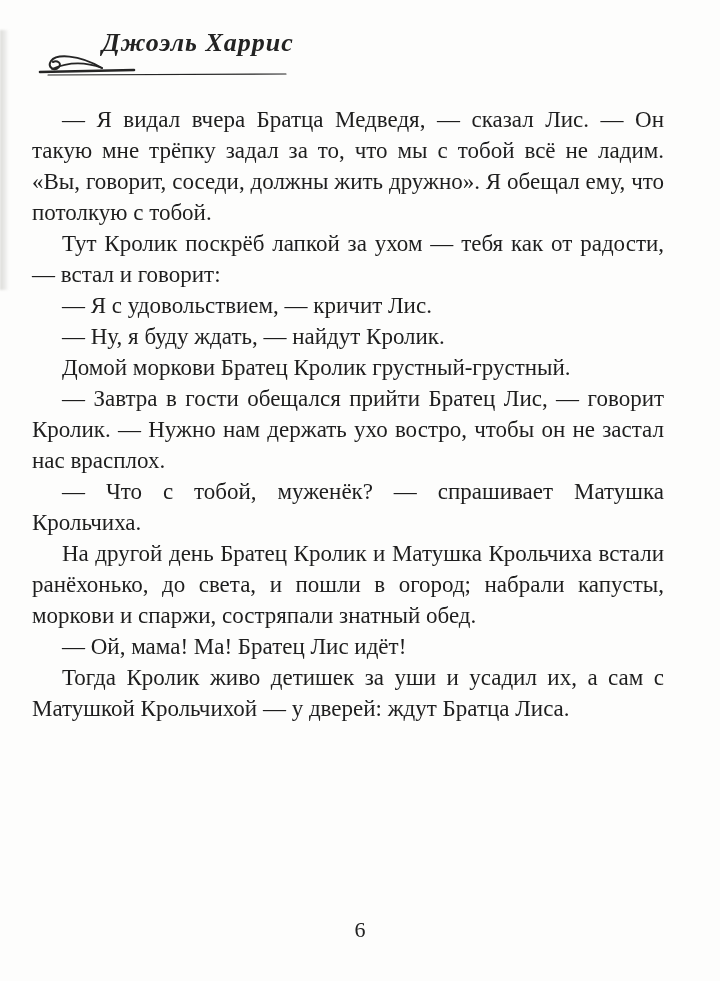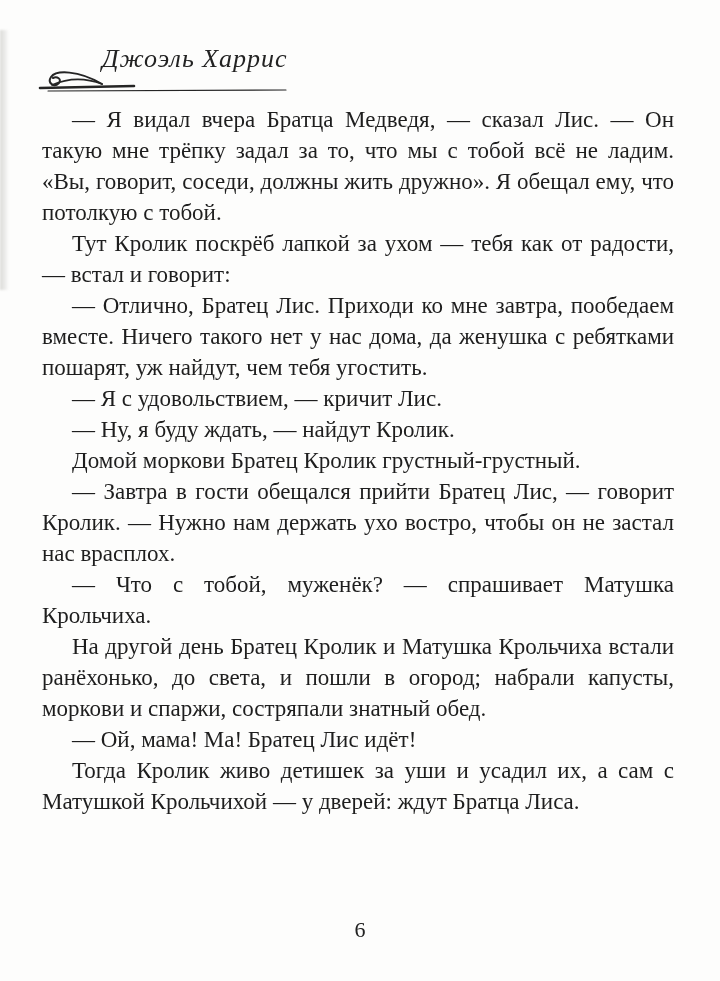--- a/index.html
+++ b/index.html
@@ -22,42 +22,43 @@
     position: absolute;
     left: 0;
     top: 30px;
     width: 9px;
     height: 260px;
     background: linear-gradient(to right, rgba(125,123,118,0.28), rgba(125,123,118,0.0));
     filter: blur(1px);
   }
   .running-head {
     position: absolute;
-    top: 44px;
+    top: 28px;
     left: 38px;
     width: 260px;
+    font-weight: bold;
   }
   .author-name {
     display: block;
     padding-left: 64px;
     font-style: italic;
     font-size: 26px;
     line-height: 30px;
     letter-spacing: 1px;
     color: #232323;
     white-space: nowrap;
   }
   .ornament {
     display: block;
     margin-top: -6px;
   }
   .body-text {
     position: absolute;
     top: 104px;
-    left: 42px;
+    left: 32px;
     width: 632px;
     font-size: 23px;
     line-height: 31px;
     text-align: justify;
     color: #1e1e1e;
   }
   .body-text p {
     margin: 0;
     text-indent: 30px;
   }
@@ -89,21 +90,20 @@
         <path d="M2 20 L96 18" stroke-width="2.6"></path>
 
         <path d="M10 23 L248 22" stroke-width="1.1"></path>
       </g>
     </svg>
   </div>
 
   <div class="body-text">
       <p>— Я видал вчера Братца Медведя, — сказал Лис. — Он такую мне трёпку задал за то, что мы с тобой всё не ладим. «Вы, говорит, соседи, должны жить дружно». Я обещал ему, что потолкую с тобой.</p>
       <p>Тут Кролик поскрёб лапкой за ухом — тебя как от радости, — встал и говорит:</p>
-      <p>— Отлично, Братец Лис. Приходи ко мне завтра, пообедаем вместе. Ничего такого нет у нас дома, да женушка с ребятками пошарят, уж найдут, чем тебя угостить.</p>
       <p>— Я с удовольствием, — кричит Лис.</p>
       <p>— Ну, я буду ждать, — найдут Кролик.</p>
       <p>Домой моркови Братец Кролик грустный-грустный.</p>
       <p>— Завтра в гости обещался прийти Братец Лис, — говорит Кролик. — Нужно нам держать ухо востро, чтобы он не застал нас врасплох.</p>
       <p>— Что с тобой, муженёк? — спрашивает Матушка Крольчиха.</p>
       <p>На другой день Братец Кролик и Матушка Крольчиха встали ранёхонько, до света, и пошли в огород; набрали капусты, моркови и спаржи, состряпали знатный обед.</p>
       <p>— Ой, мама! Ма! Братец Лис идёт!</p>
       <p>Тогда Кролик живо детишек за уши и усадил их, а сам с Матушкой Крольчихой — у дверей: ждут Братца Лиса.</p>
     </div>
 

